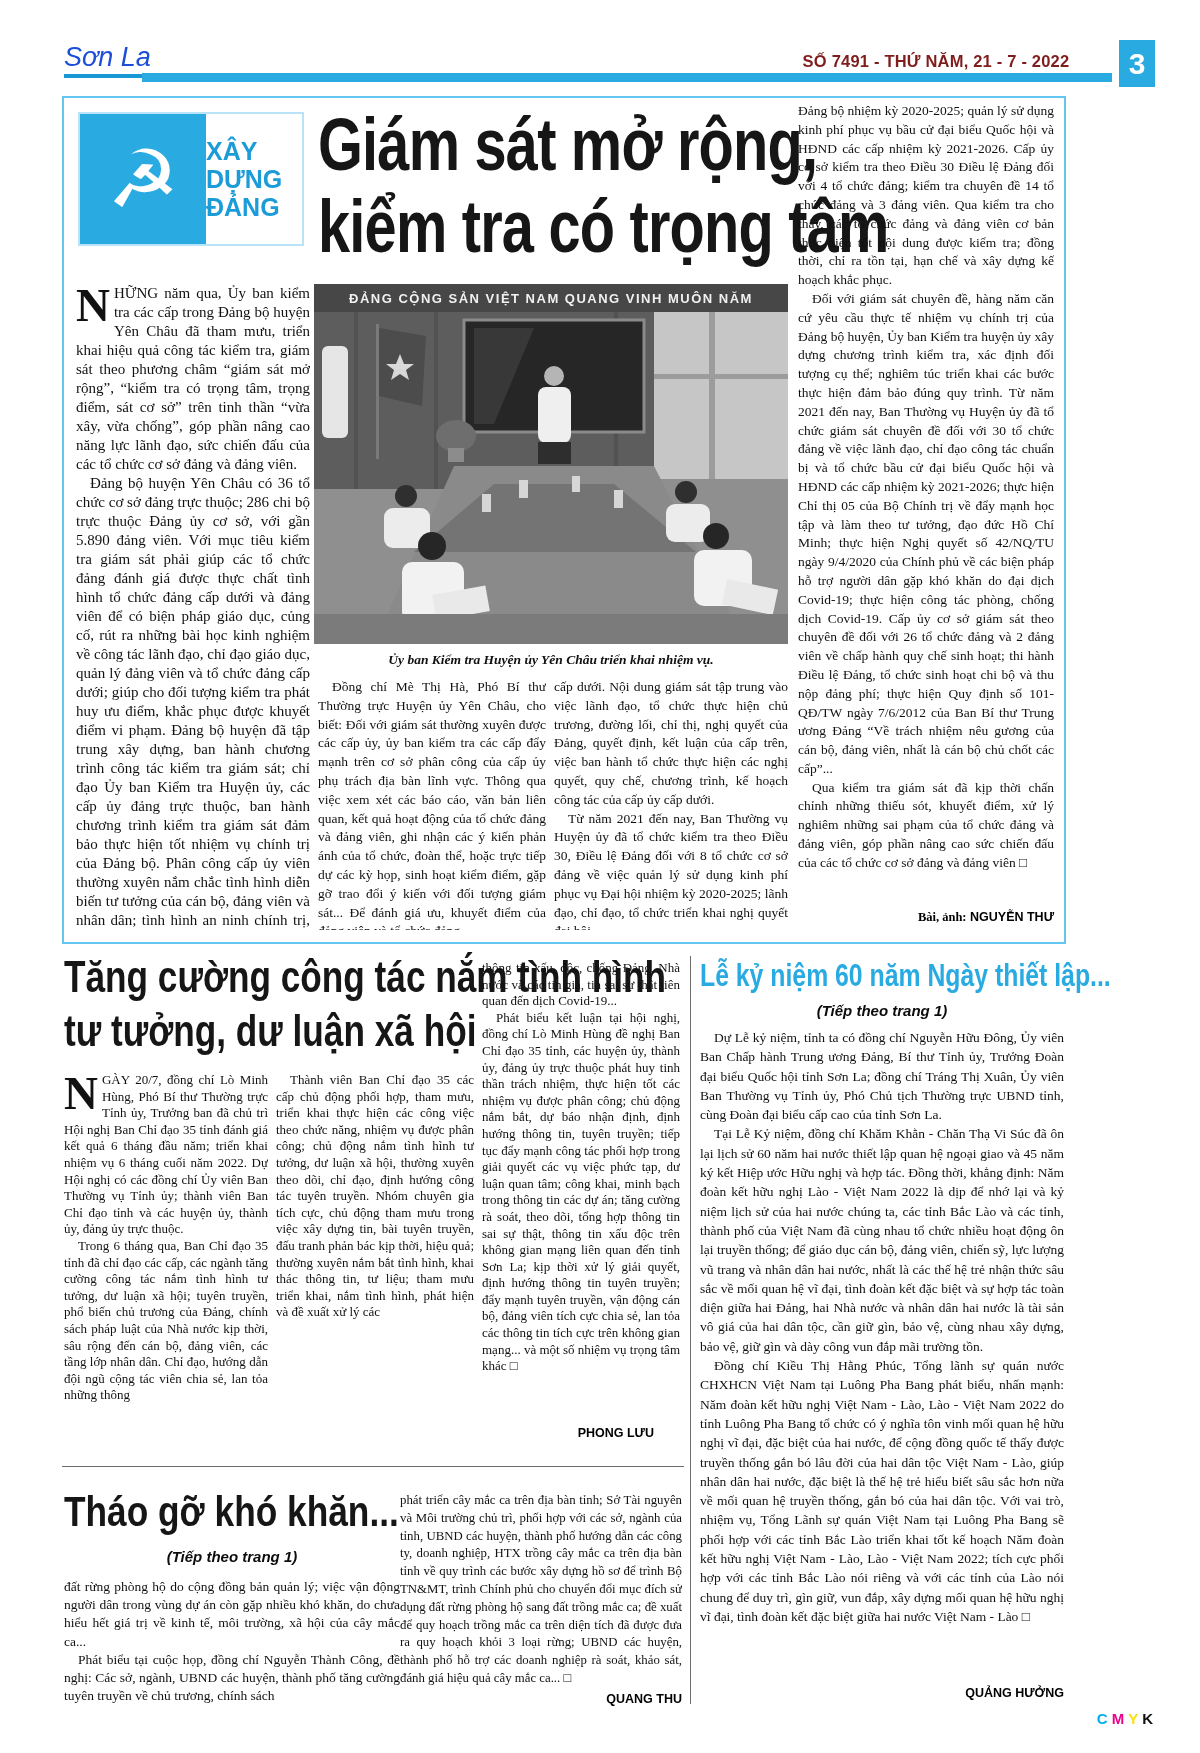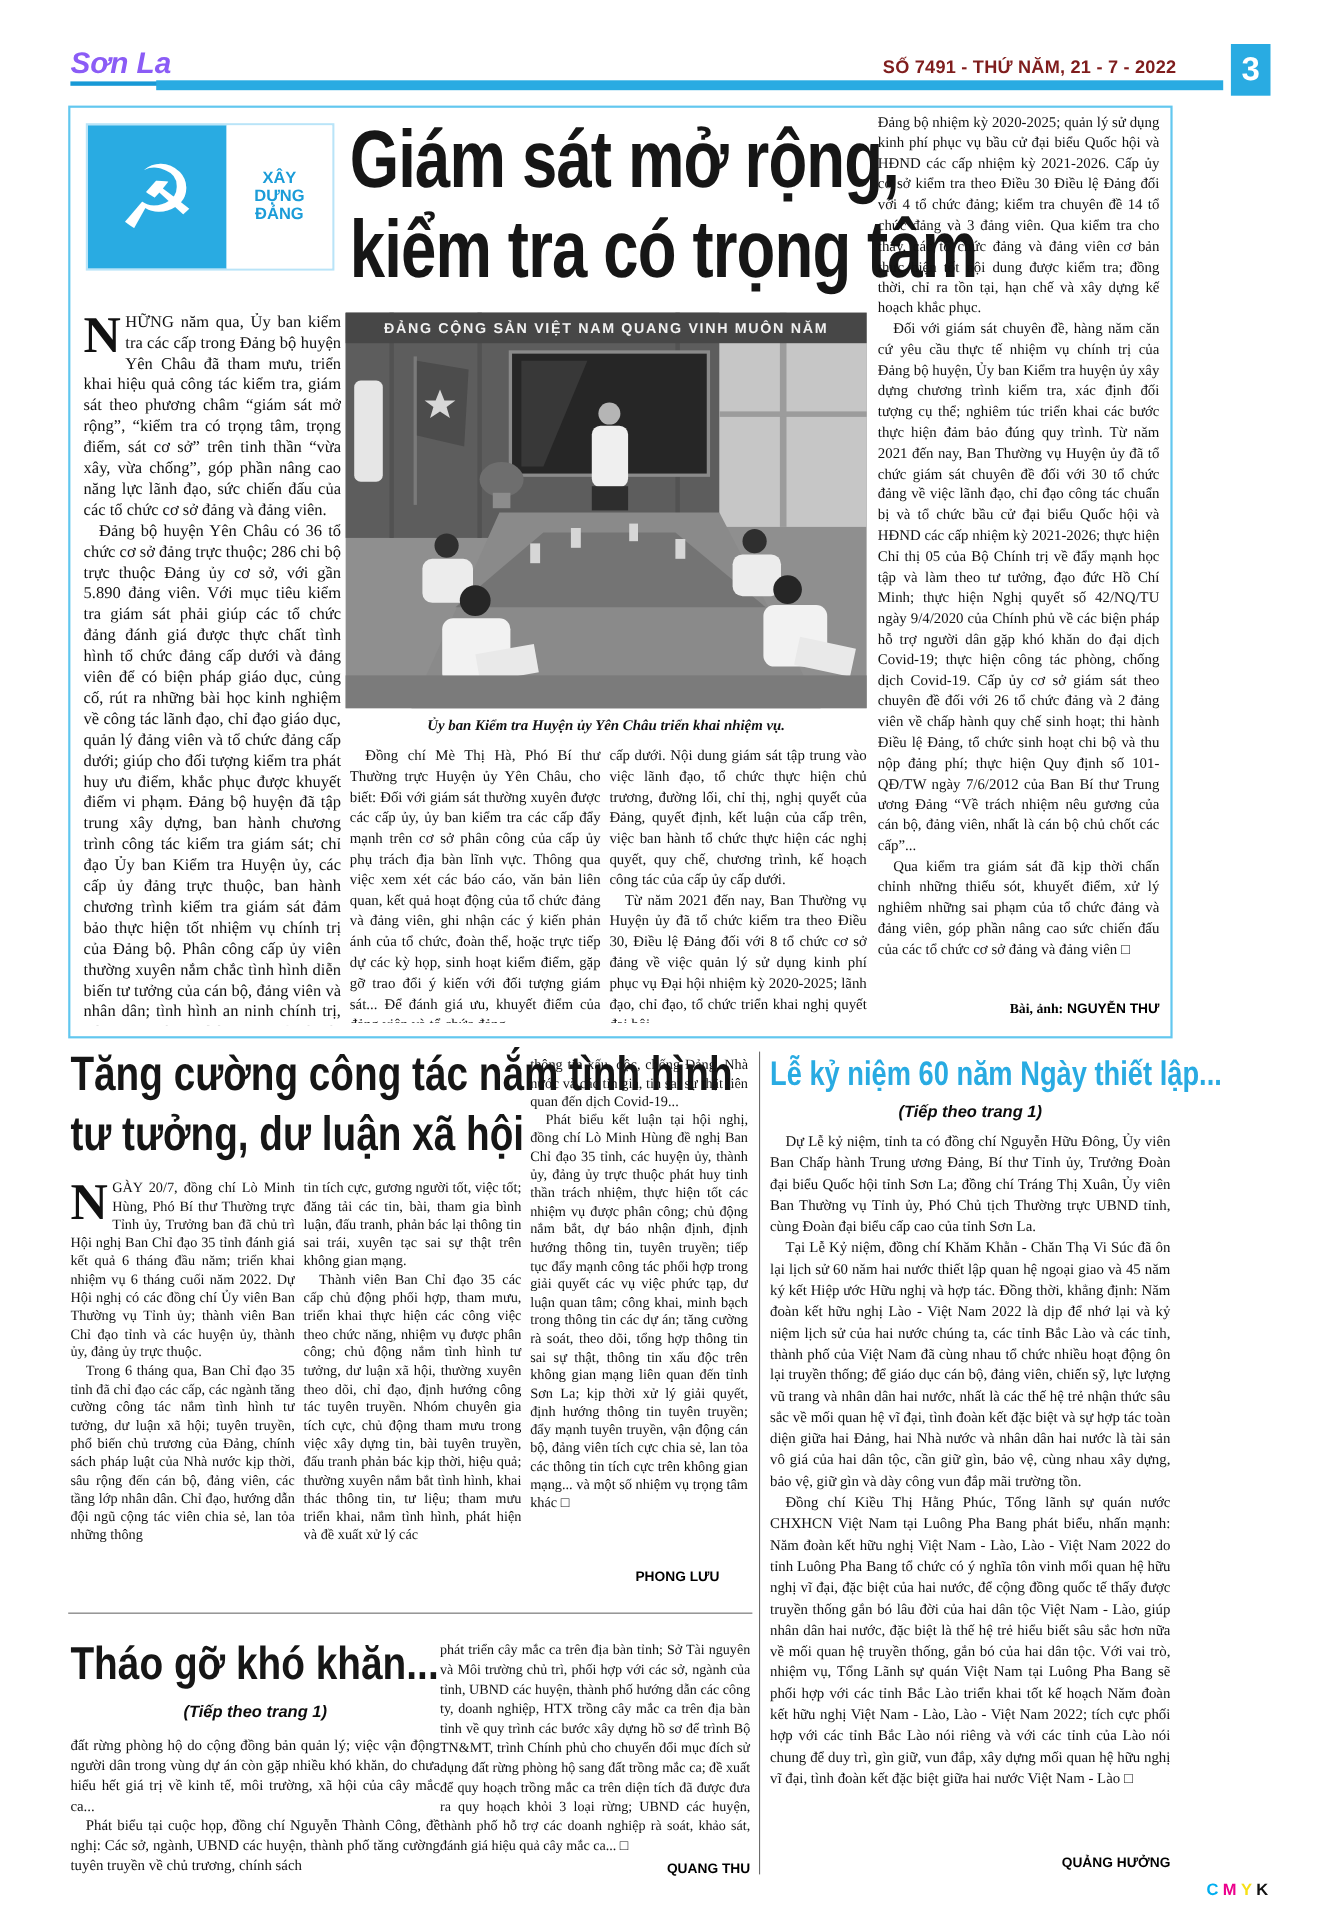--- a/index.html
+++ b/index.html
@@ -1,36 +1,36 @@
 <!DOCTYPE html>
 <html><head>
 <meta charset="utf-8">
 <style>
   html,body{margin:0;padding:0;background:#e9e9e9;}
   #page{position:relative;width:1200px;height:1753px;background:#ffffff;margin:0 auto;
         font-family:"Liberation Serif",serif;color:#111;overflow:hidden;}
   .abs{position:absolute;}
   
-  #logo{font-family:"Liberation Sans",sans-serif;font-style:italic;font-weight:bold;
-        font-size:27px;color:#8b5cf6;border-bottom:4px solid #1899d6;padding:0 2px 1px 0;}
+  #logo{font-family:"Liberation Sans",sans-serif;font-style:italic;font-weight:normal;
+        font-size:27px;color:#1d4ed8;border-bottom:4px solid #1899d6;padding:0 2px 1px 0;}
   #topbar{background:#29abe2;}
   #issue{font-family:"Liberation Sans",sans-serif;font-weight:bold;font-size:16.5px;
          text-align:center;color:#7f1d1d;letter-spacing:.2px;}
   #pagebox{background:#29abe2;color:#fff;font-family:"Liberation Sans",sans-serif;
            font-weight:bold;font-size:30px;text-align:center;line-height:47px;}
   
   #a1box{border:2px solid #62c7ef;}
   #kicker{border:2px solid #b9e4f8;display:flex;}
   #kicker .emblem{width:126px;background:#29abe2;color:#fff;display:flex;
                   align-items:center;justify-content:center;font-size:80px;
                   font-family:"DejaVu Sans",sans-serif;}
   #kicker .klabel{flex:1;background:#fff;color:#1b9cd8;display:flex;flex-direction:column;
-                  justify-content:center;text-align:center;
+                  justify-content:center;
                   font-family:"Liberation Sans",sans-serif;font-weight:bold;
-                  font-size:15px;line-height:1.12;}
+                  font-size:25px;line-height:1.12;}
   .condensed{font-family:"Liberation Sans",sans-serif;font-weight:bold;
              transform-origin:0 50%;white-space:nowrap;color:#161616;}
   .t1{font-size:74px;line-height:82px;transform:scaleX(.78);letter-spacing:-1px;}
   
   .col{ text-align:justify;overflow:hidden;}
   .col p{margin:0;text-indent:14px;}
   .col p.noindent{text-indent:0;}
   .f1{font-size:15px;line-height:19px;}
   .f2{font-size:13.5px;line-height:18.8px;}
   .f3{font-size:13px;line-height:16.6px;}
@@ -150,21 +150,20 @@
 
   <div class="abs" style="left:64px;top:950px;">
     <div class="condensed h2a">Tăng cường công tác nắm tình hình</div>
     <div class="condensed h2a">tư tưởng, dư luận xã hội</div>
   </div>
   <div class="abs col f3" style="left:64px;top:1072px;width:204px;height:376px;">
     <p class="dropcap noindent">NGÀY 20/7, đồng chí Lò Minh Hùng, Phó Bí thư Thường trực Tỉnh ủy, Trưởng ban đã chủ trì Hội nghị Ban Chỉ đạo 35 tỉnh đánh giá kết quả 6 tháng đầu năm; triển khai nhiệm vụ 6 tháng cuối năm 2022. Dự Hội nghị có các đồng chí Ủy viên Ban Thường vụ Tỉnh ủy; thành viên Ban Chỉ đạo tỉnh và các huyện ủy, thành ủy, đảng ủy trực thuộc.</p>
     <p>Trong 6 tháng qua, Ban Chỉ đạo 35 tỉnh đã chỉ đạo các cấp, các ngành tăng cường công tác nắm tình hình tư tưởng, dư luận xã hội; tuyên truyền, phổ biến chủ trương của Đảng, chính sách pháp luật của Nhà nước kịp thời, sâu rộng đến cán bộ, đảng viên, các tầng lớp nhân dân. Chỉ đạo, hướng dẫn đội ngũ cộng tác viên chia sẻ, lan tỏa những thông</p>
   </div>
   <div class="abs col f3" style="left:276px;top:1072px;width:198px;height:376px;">
-    <p class="noindent">tin tích cực, gương người tốt, việc tốt; đăng tải các tin, bài, tham gia bình luận, đấu tranh, phản bác lại thông tin sai trái, xuyên tạc sai sự thật trên không gian mạng.</p>
     <p>Thành viên Ban Chỉ đạo 35 các cấp chủ động phối hợp, tham mưu, triển khai thực hiện các công việc theo chức năng, nhiệm vụ được phân công; chủ động nắm tình hình tư tưởng, dư luận xã hội, thường xuyên theo dõi, chỉ đạo, định hướng công tác tuyên truyền. Nhóm chuyên gia tích cực, chủ động tham mưu trong việc xây dựng tin, bài tuyên truyền, đấu tranh phản bác kịp thời, hiệu quả; thường xuyên nắm bắt tình hình, khai thác thông tin, tư liệu; tham mưu triển khai, nắm tình hình, phát hiện và đề xuất xử lý các</p>
   </div>
   <div class="abs col f3" style="left:482px;top:960px;width:198px;height:462px;">
     <p class="noindent">thông tin xấu, độc, chống Đảng, Nhà nước và các tin giả, tin sai sự thật liên quan đến dịch Covid-19...</p>
     <p>Phát biểu kết luận tại hội nghị, đồng chí Lò Minh Hùng đề nghị Ban Chỉ đạo 35 tỉnh, các huyện ủy, thành ủy, đảng ủy trực thuộc phát huy tinh thần trách nhiệm, thực hiện tốt các nhiệm vụ được phân công; chủ động nắm bắt, dự báo nhận định, định hướng thông tin, tuyên truyền; tiếp tục đẩy mạnh công tác phối hợp trong giải quyết các vụ việc phức tạp, dư luận quan tâm; công khai, minh bạch trong thông tin các dự án; tăng cường rà soát, theo dõi, tổng hợp thông tin sai sự thật, thông tin xấu độc trên không gian mạng liên quan đến tỉnh Sơn La; kịp thời xử lý giải quyết, định hướng thông tin tuyên truyền; đẩy mạnh tuyên truyền, vận động cán bộ, đảng viên tích cực chia sẻ, lan tỏa các thông tin tích cực trên không gian mạng... và một số nhiệm vụ trọng tâm khác □</p>
   </div>
   <div class="abs byline" style="left:456px;top:1426px;width:198px;text-align:right;">PHONG LƯU</div>
 
   <div class="abs condensed h3a" style="left:700px;top:958px;width:364px;">Lễ kỷ niệm 60 năm Ngày thiết lập...</div>
   <div class="abs contd" style="left:700px;top:1002px;width:364px;">(Tiếp theo trang 1)</div>

